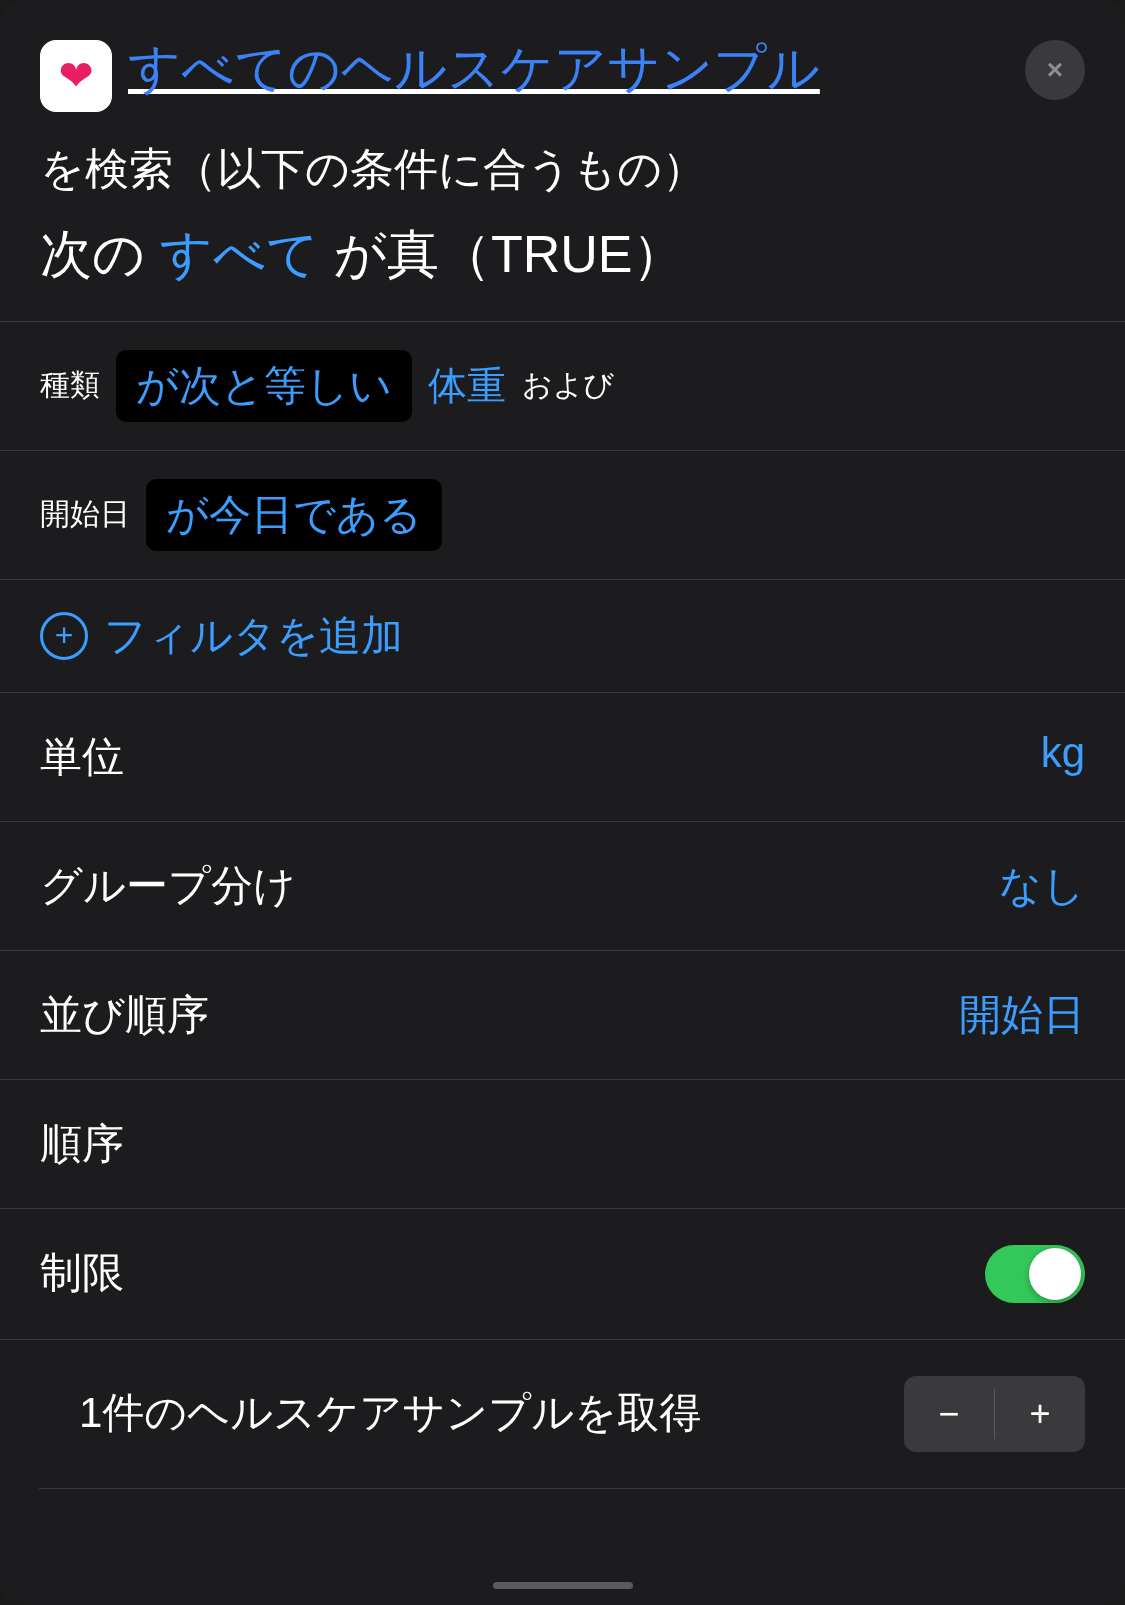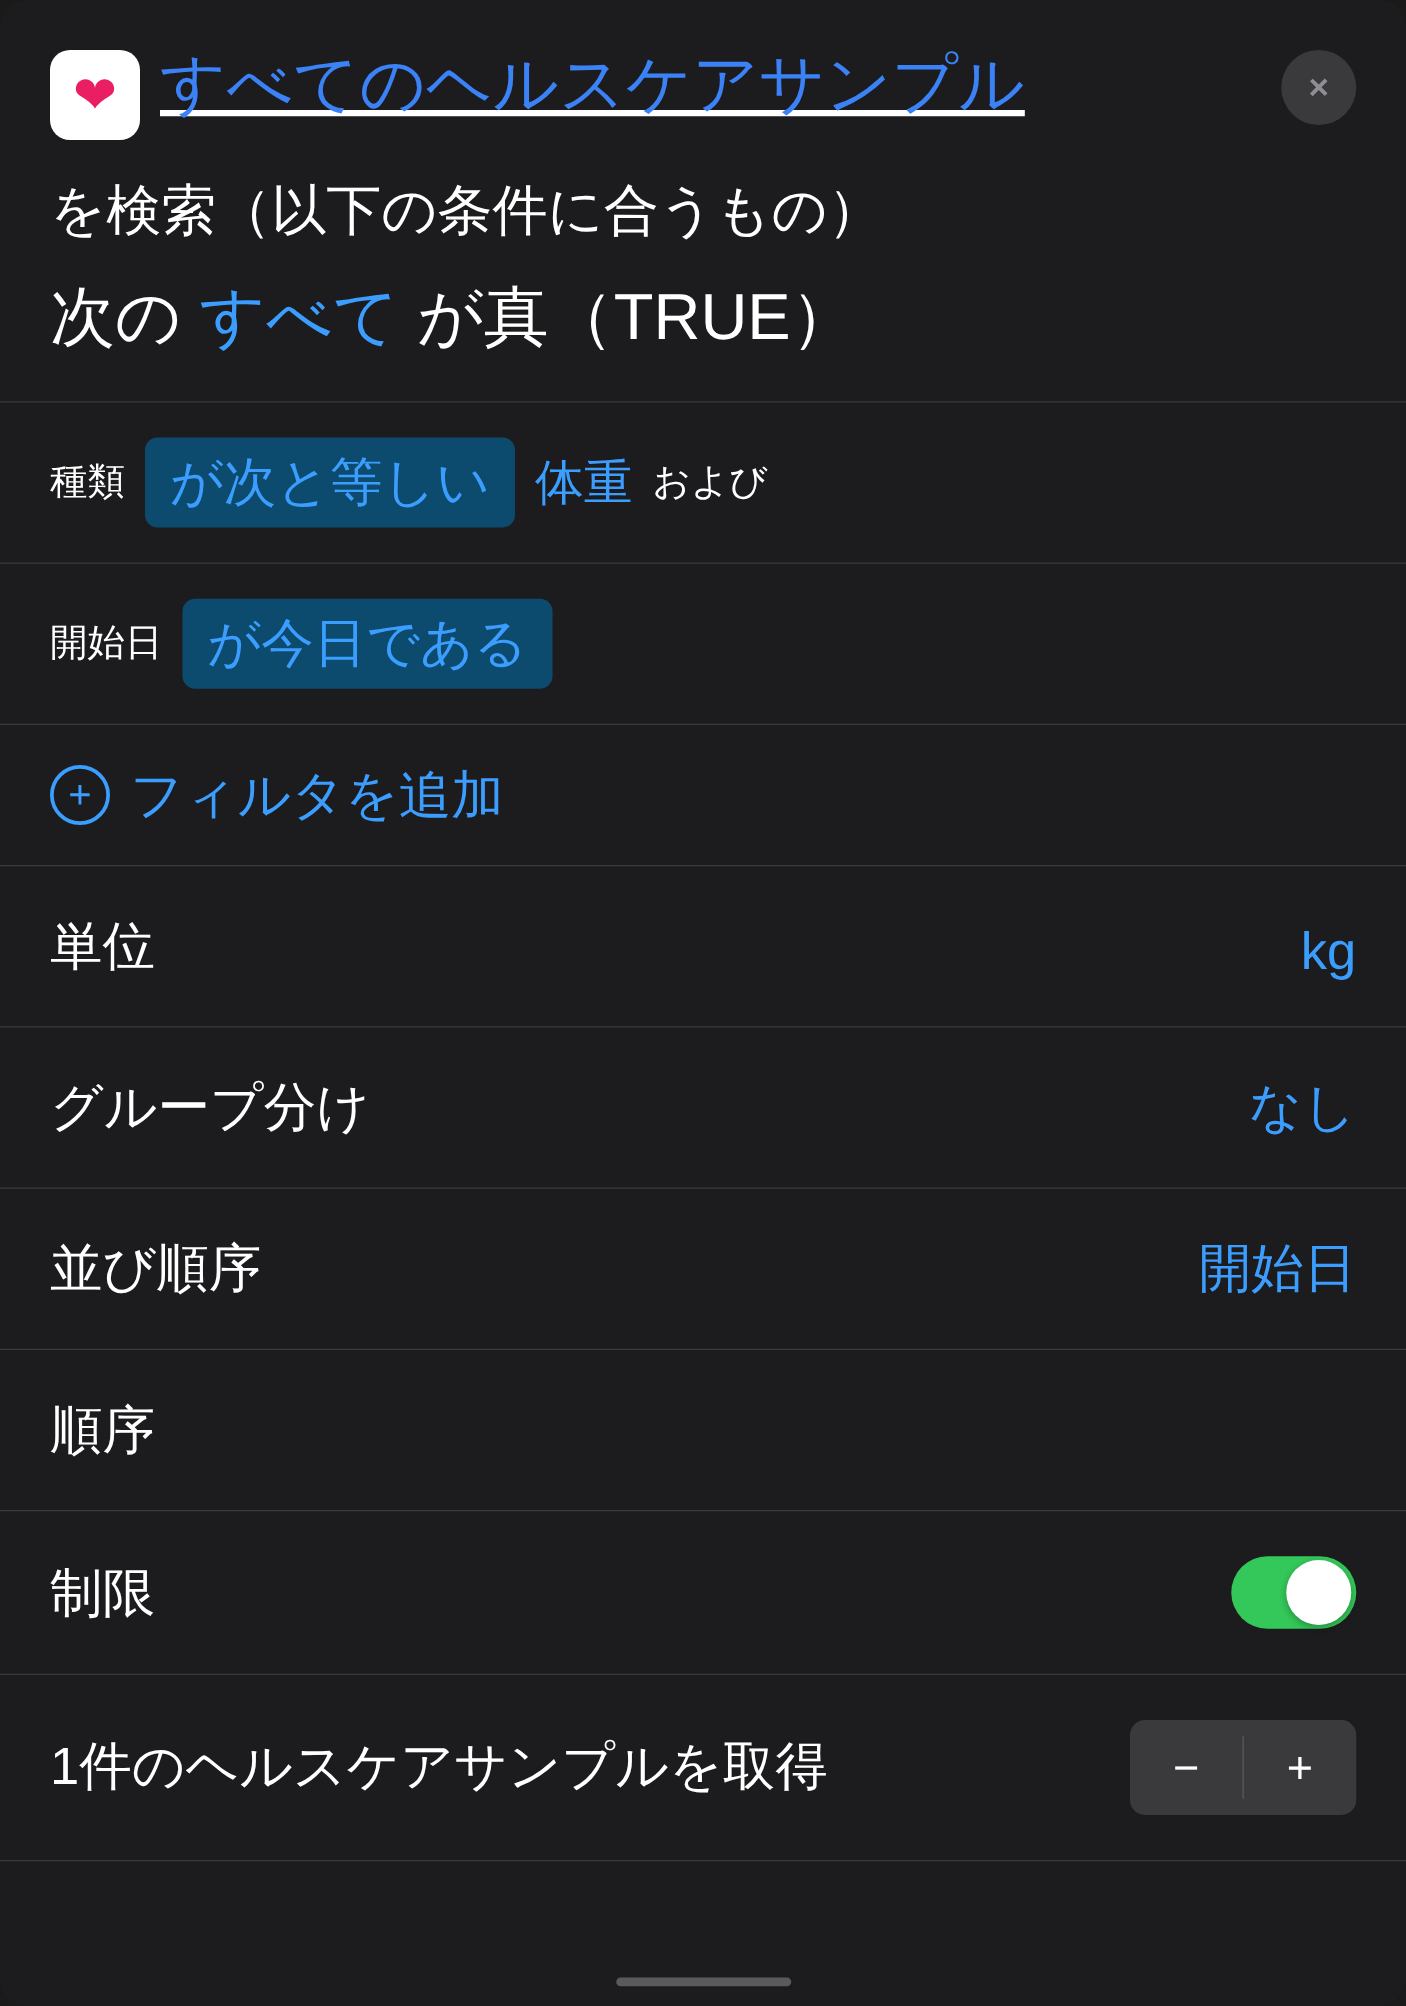--- a/index.html
+++ b/index.html
@@ -116,21 +116,21 @@
       flex-wrap: wrap;
     }
 
     .filter-label {
       font-size: 30px;
       color: white;
       font-weight: 400;
     }
 
     .blue-chip {
-      background: #0c4a6e;
+      background: #000000;
       color: #3b9eff;
       padding: 8px 20px;
       border-radius: 10px;
       font-size: 42px;
       font-weight: 400;
       display: inline-block;
     }
 
     .plain-label {
       font-size: 39px;
@@ -167,21 +167,21 @@
     }
 
     .add-label {
       color: #3b9eff;
       font-size: 42px;
     }
 
     
     .settings-row {
       display: flex;
-      align-items: flex-end;
+      align-items: flex-start;
       justify-content: space-between;
       padding: 36px 40px;
       border-bottom: 1px solid #3a3a3c;
     }
 
     .settings-row-label {
       font-size: 42px;
       color: white;
       font-weight: 400;
     }
@@ -219,20 +219,21 @@
       box-shadow: 0 2px 6px rgba(0,0,0,0.3);
     }
 
     
     .bottom-row {
       display: flex;
       align-items: center;
       justify-content: space-between;
       padding: 36px 40px;
       border-bottom: 1px solid #3a3a3c;
+      margin-left: 39px;
     }
 
     .bottom-label {
       font-size: 42px;
       color: white;
       font-weight: 400;
       flex: 1;
       line-height: 1.3;
     }
 

